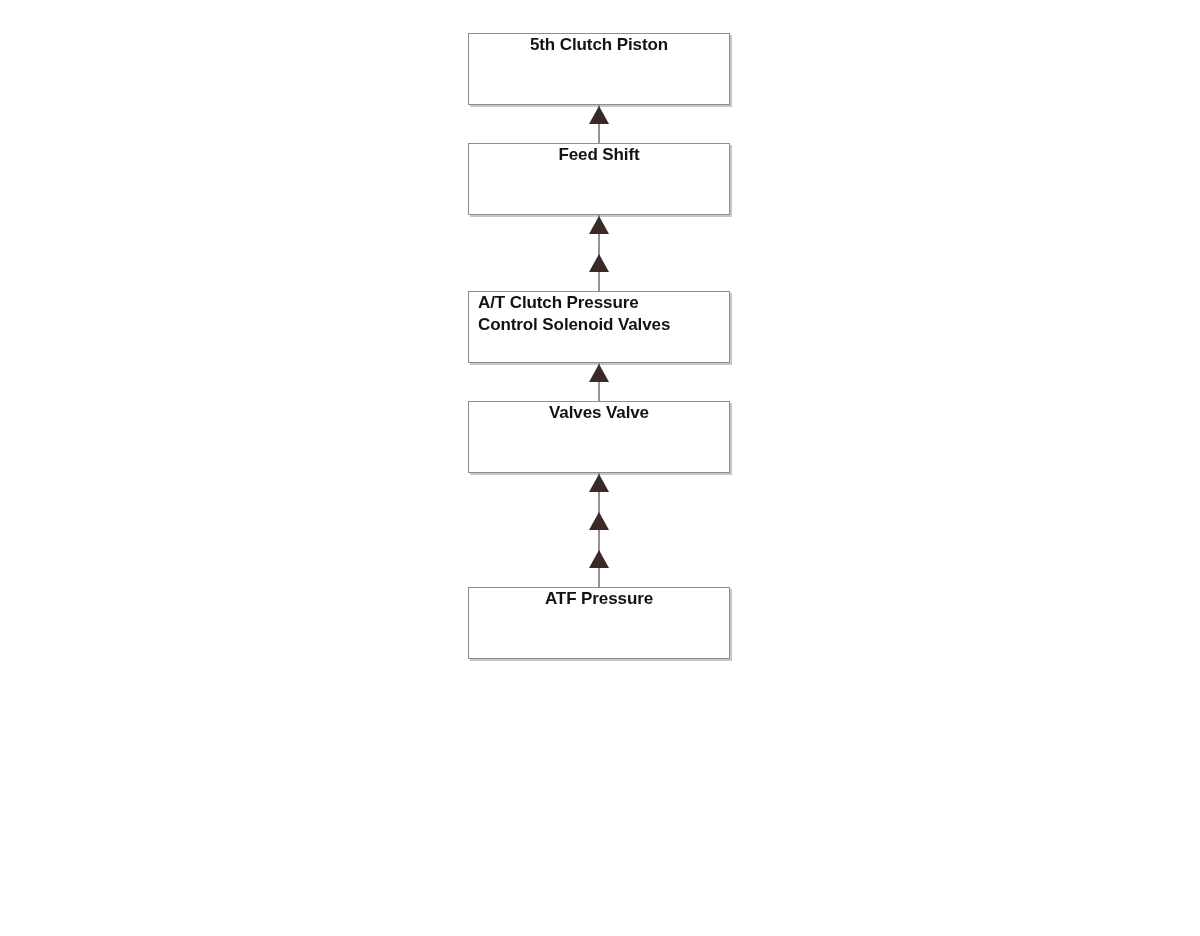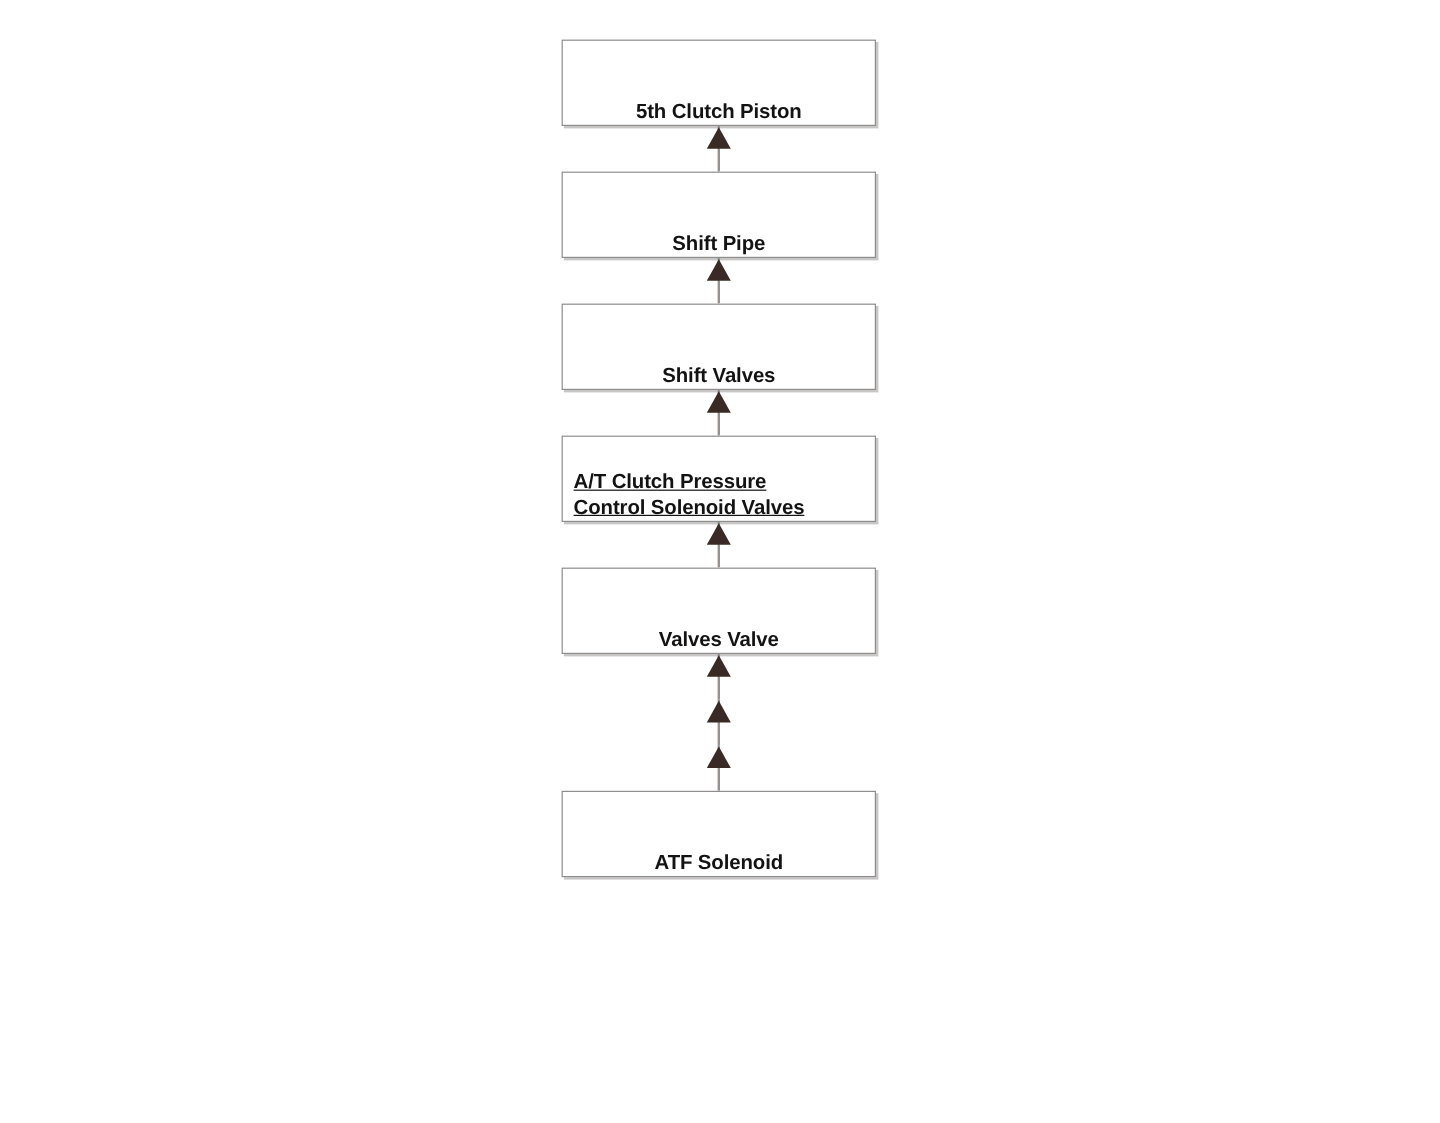--- a/index.html
+++ b/index.html
@@ -30,41 +30,40 @@
 
   .node {
     position: relative;
     box-sizing: border-box;
     width: 262px;
     height: 72px;
     background: #ffffff;
     border: 1px solid #8d8d8d;
     box-shadow: 2px 2px 0 0 #c9c6c6;
     display: flex;
-    align-items: flex-end;
+    align-items: flex-start;
     justify-content: center;
   }
 
   .node-label {
     font-size: 17px;
     font-weight: bold;
     color: #131313;
     line-height: 1.28;
     letter-spacing: -0.1px;
     text-align: center;
     white-space: pre-line;
     padding: 0 6px;
   }
 
   
   .node.multiline .node-label {
     text-align: left;
     width: 100%;
     padding-left: 9px;
-    text-decoration: underline;
   }
 
   .connector {
     position: relative;
     width: 262px;
     height: 38px;
   }
 
   
   .connector .stem {
@@ -97,31 +96,28 @@
     <div class="node">
       <span class="node-label">5th Clutch Piston</span>
     </div>
 
     <div class="connector">
       <span class="stem"></span>
       <span class="arrowhead"></span>
     </div>
 
     <div class="node">
-      <span class="node-label">Shift Pipe</span>
+      <span class="node-label">Feed Shift</span>
     </div>
 
     <div class="connector">
       <span class="stem"></span>
       <span class="arrowhead"></span>
     </div>
 
-    <div class="node">
-      <span class="node-label">Shift Valves</span>
-    </div>
 
     <div class="connector">
       <span class="stem"></span>
       <span class="arrowhead"></span>
     </div>
 
     <div class="node multiline">
       <span class="node-label">A/T Clutch Pressure
 Control Solenoid Valves</span>
     </div>
@@ -146,17 +142,17 @@
       <span class="arrowhead"></span>
     </div>
 
 
     <div class="connector">
       <span class="stem"></span>
       <span class="arrowhead"></span>
     </div>
 
     <div class="node">
-      <span class="node-label">ATF Solenoid</span>
+      <span class="node-label">ATF Pressure</span>
     </div>
 
   </div>
 </div>
 
 </body></html>

